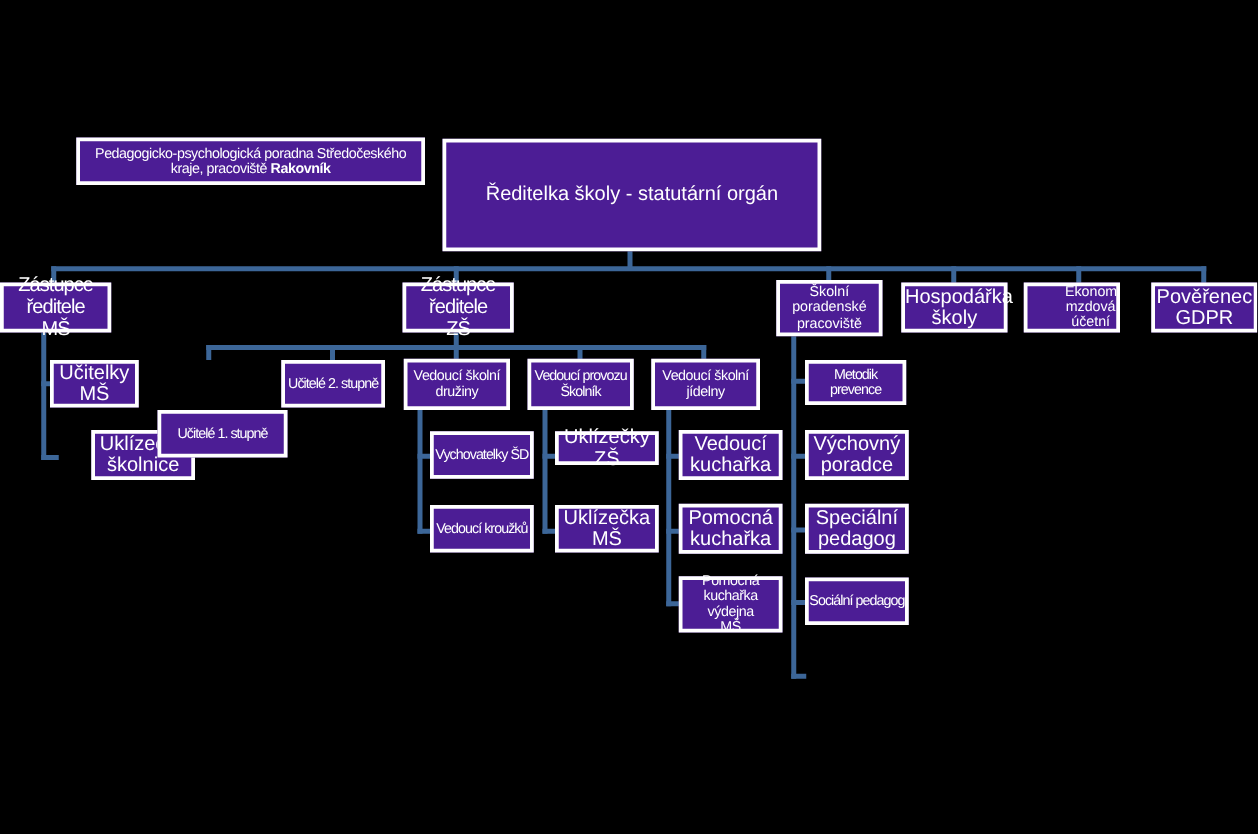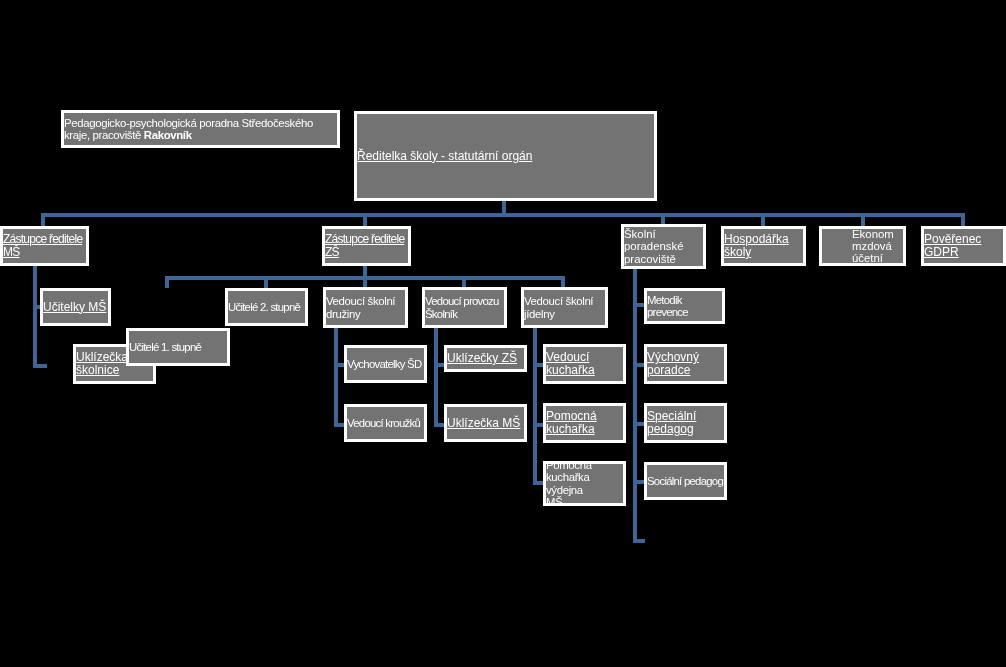--- a/index.html
+++ b/index.html
@@ -18,38 +18,38 @@
   
   .line {
     position: absolute;
     background: #3C6698;
     z-index: 1;
   }
   
   .node {
     position: absolute;
     box-sizing: border-box;
-    background: #737373;
+    background: #4c1d95;
     border: 3px solid #FFFFFF;
     color: #FFFFFF;
     display: flex;
     align-items: center;
     justify-content: center;
-    text-align: left;
+    text-align: center;
     line-height: 1.08;
     z-index: 3;
     overflow: visible;
     white-space: nowrap;
   }
   .node .lbl {
     display: block;
     width: 100%;
     white-space: pre-line;
   }
-  .fs12 { font-size: 12px; text-decoration: underline; }
+  .fs12 { font-size: 16px; }
   .fs11 { font-size: 11.4px; }
   .tight { letter-spacing: -0.35px; }
   .tighter { letter-spacing: -0.75px; }
   .bold-tail { font-weight: bold; }
 </style>
 </head>
 <body>
 
 <div id="canvas">
 
@@ -118,21 +118,21 @@
     <span class="lbl">Školní
 poradenské
 pracoviště</span>
   </div>
 
   <div class="node fs12" style="left:721px; top:226px; width:85px; height:40px;">
     <span class="lbl">Hospodářka
 školy</span>
   </div>
 
-  <div class="node fs11" style="left:819px; top:226px; width:87px; height:40px;padding-left:30px;">
+  <div class="node fs11" style="left:819px; top:226px; width:77px; height:40px;padding-left:30px;">
     <span class="lbl">Ekonom
 mzdová účetní</span>
   </div>
 
   <div class="node fs12" style="left:921px; top:226px; width:85px; height:40px;">
     <span class="lbl">Pověřenec
 GDPR</span>
   </div>
 
   <div class="node fs12" style="left:40px; top:288px; width:71px; height:38px;">

